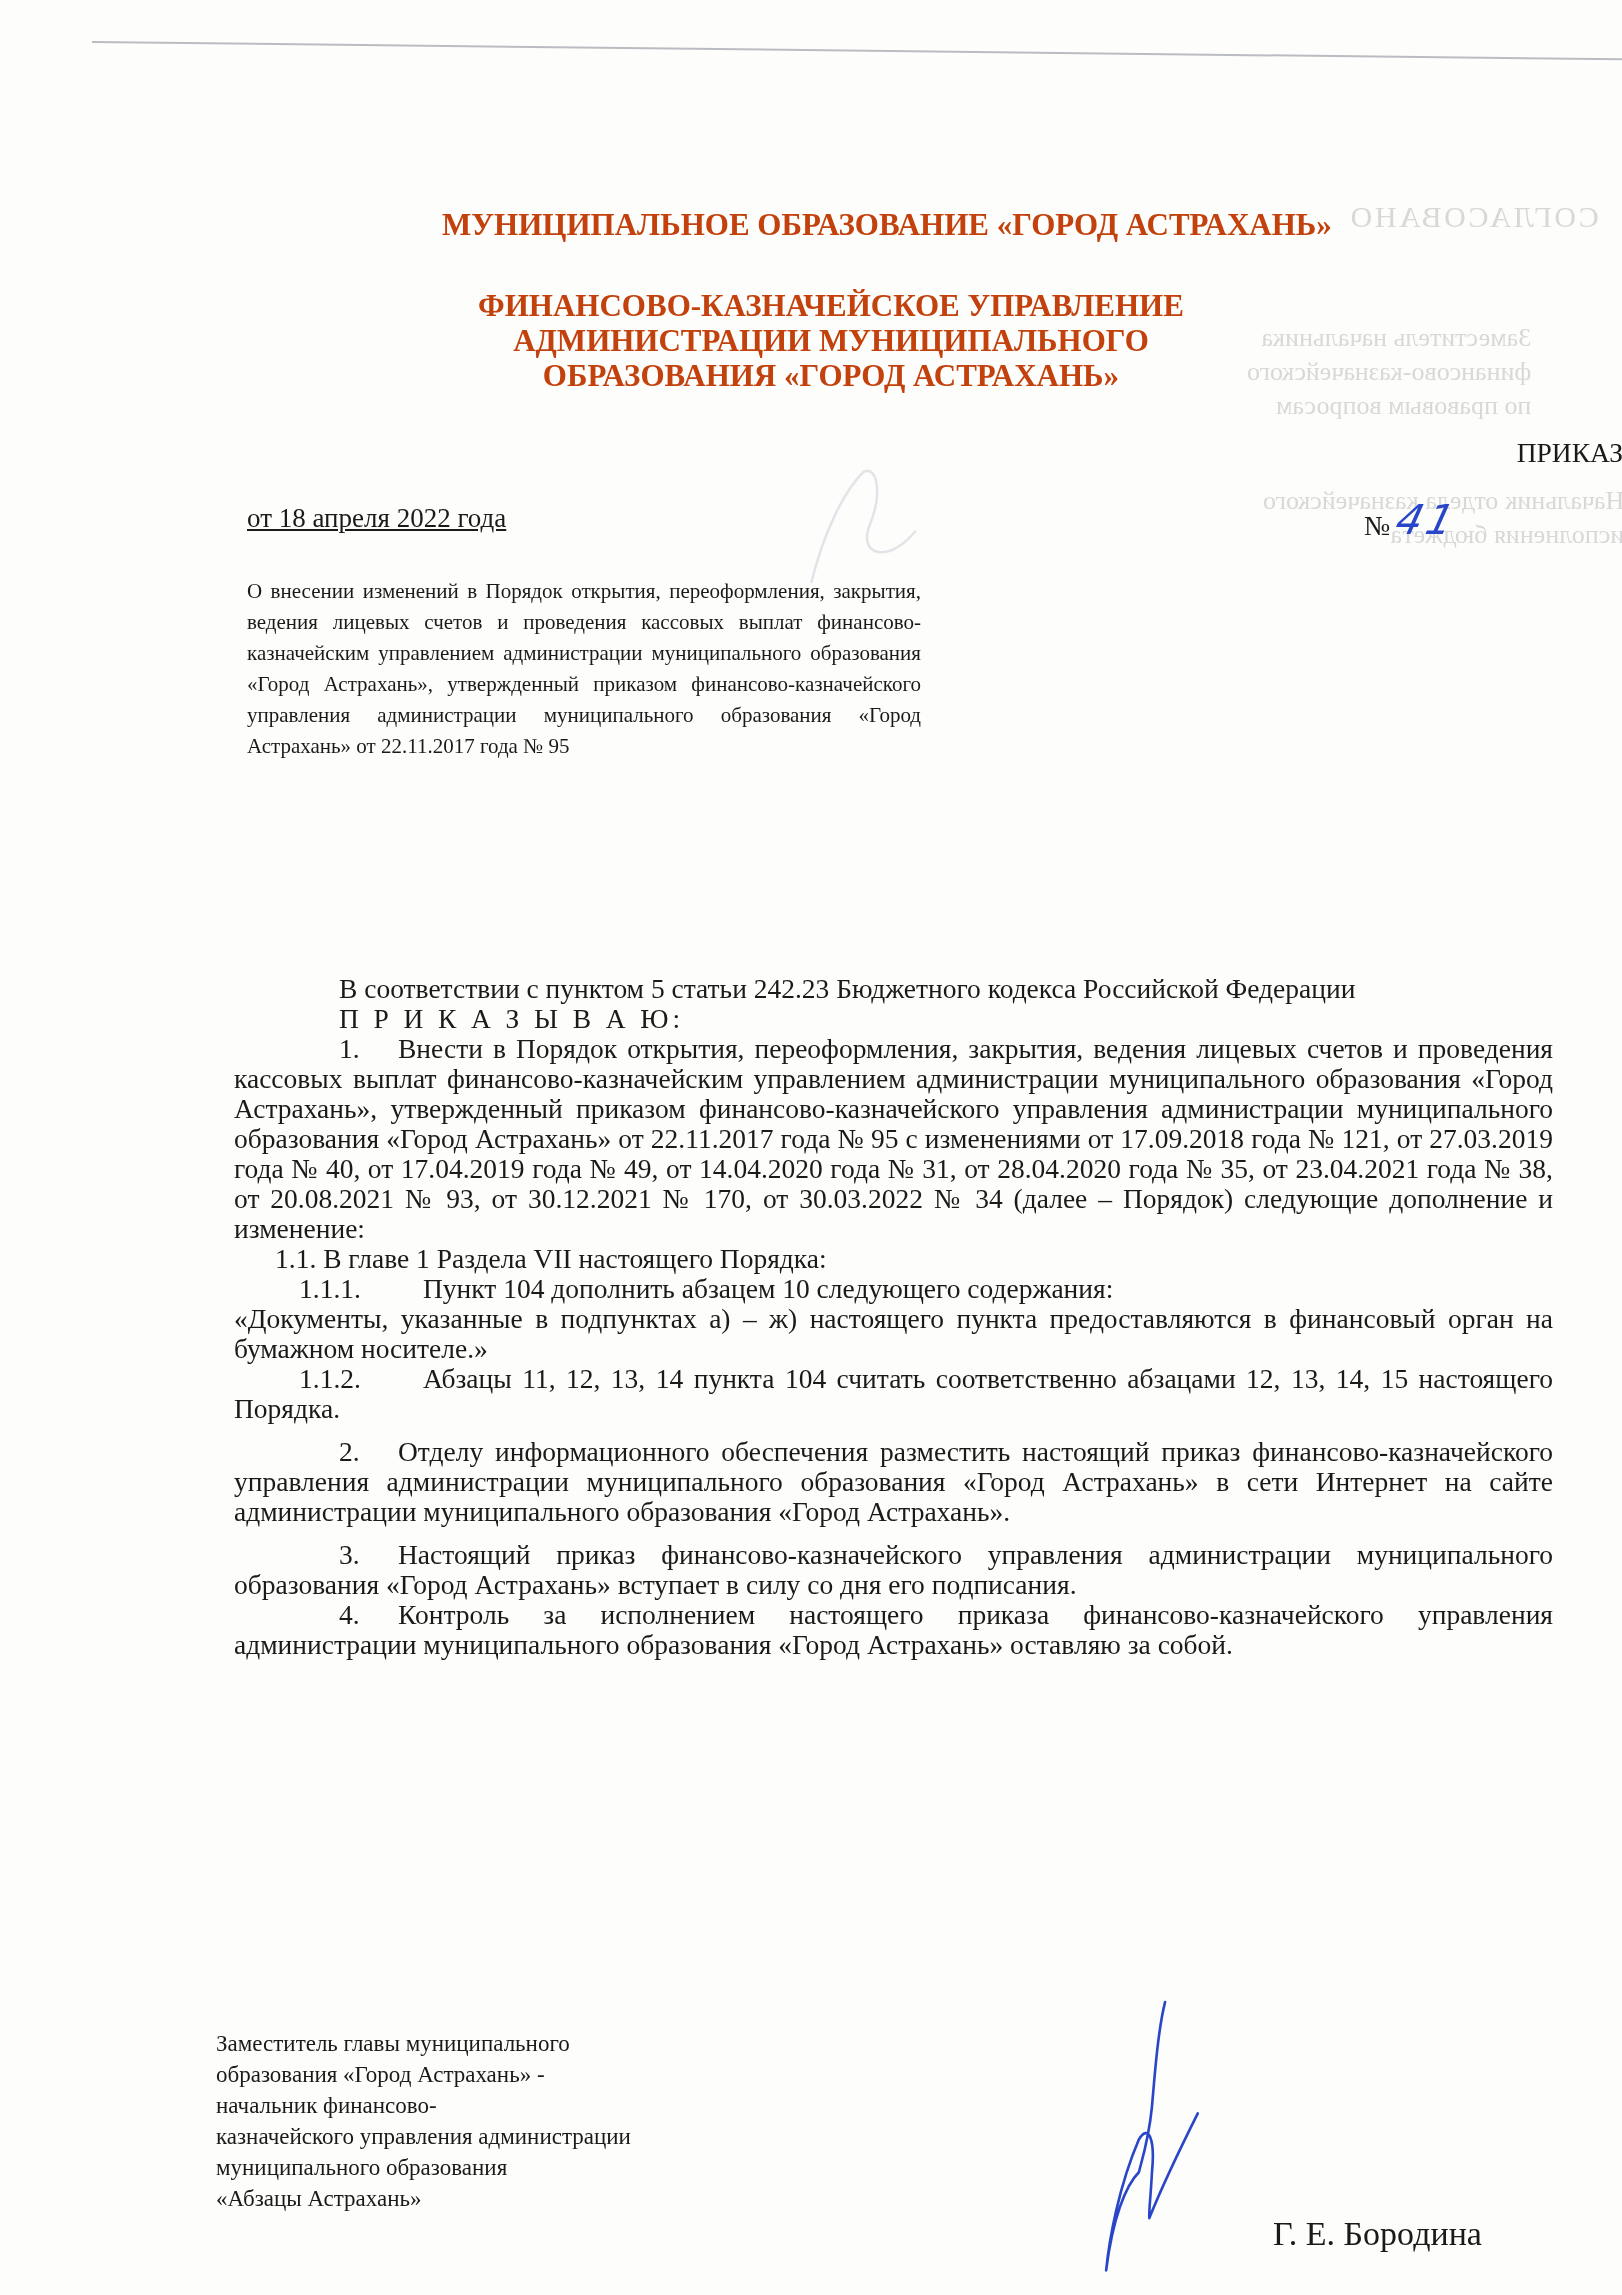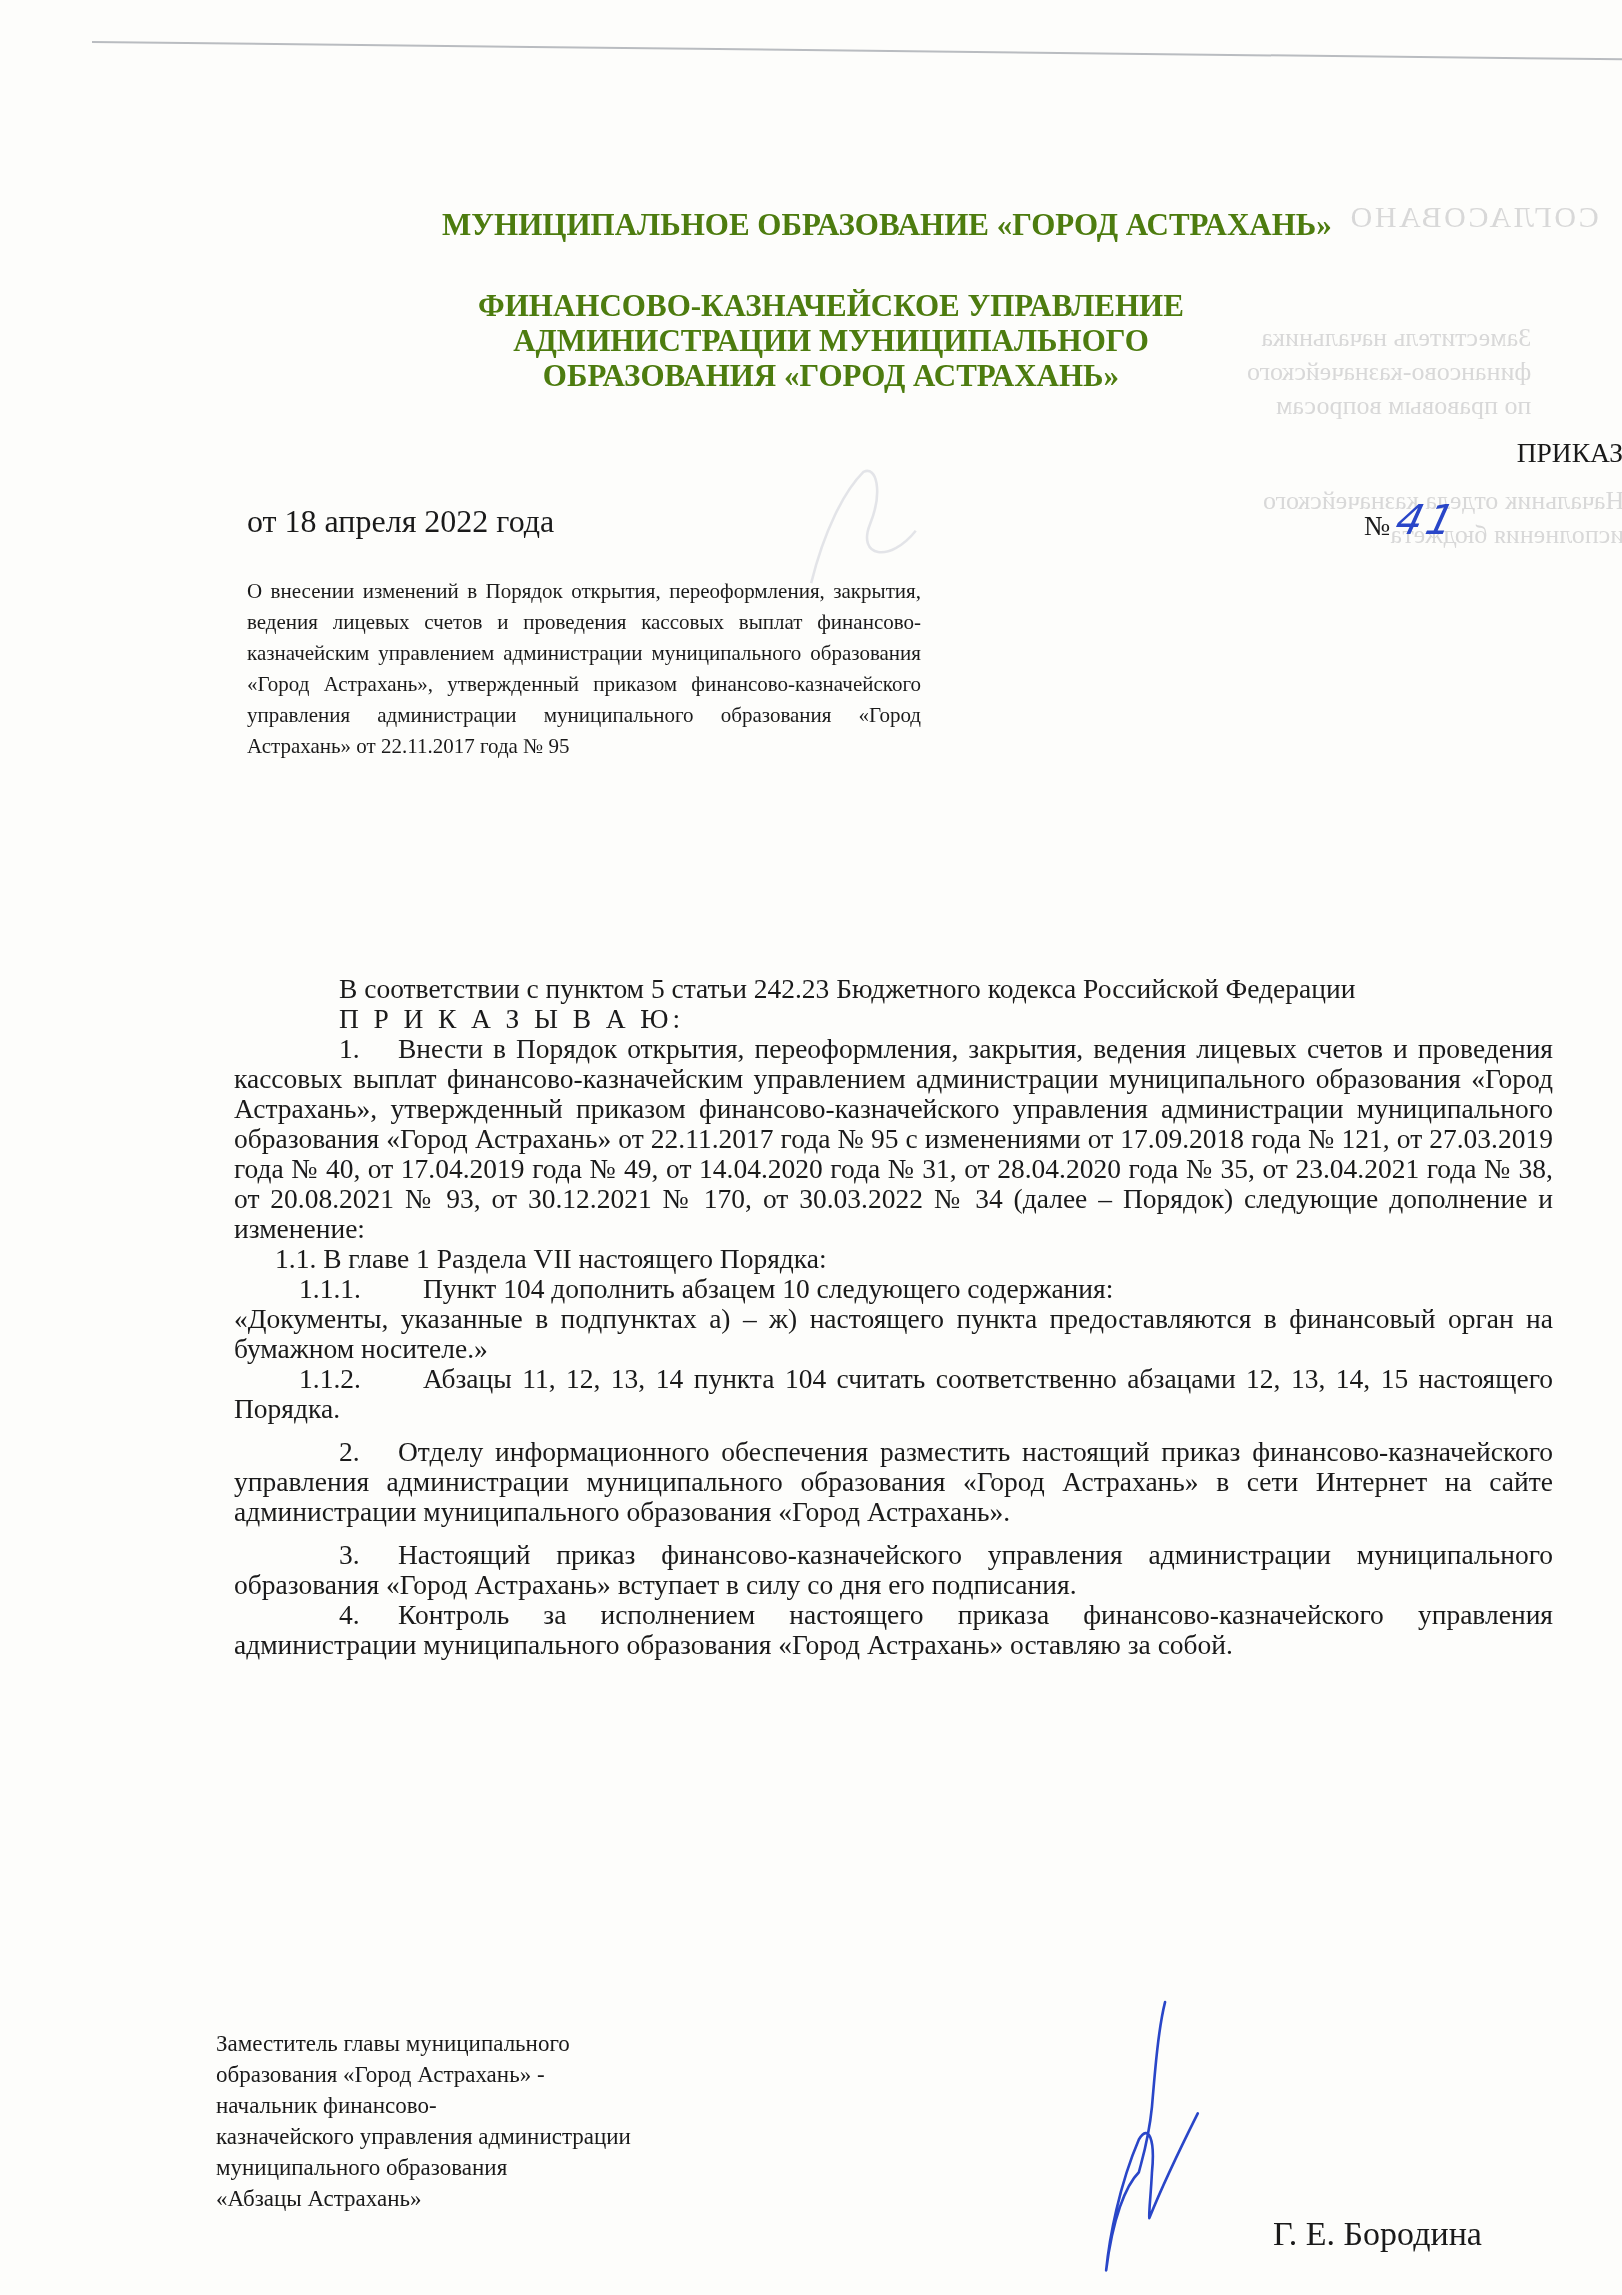--- a/index.html
+++ b/index.html
@@ -16,29 +16,29 @@
     font-size: 26px; transform: scaleX(-1); white-space: nowrap; line-height: 34px;
   }
   .ghost.g1 { left: 1348px; top: 200px; font-size: 30px; letter-spacing: 2.6px; }
   .ghost.g2 { left: 1247px; top: 321px; text-align: left; }
   .ghost.g3 { left: 1263px; top: 484px; }
   .ghost-sign {
     position: absolute; left: 785px; top: 452px; width: 170px; height: 151px; opacity: .22;
   }
   .header {
     position: absolute; left: 0; width: 1623px; text-align: center; font-weight: bold;
-    font-size: 31px; line-height: 34px; color: #4d7c0f;
+    font-size: 31px; line-height: 34px; color: #c2410c;
   }
   .h1 { top: 208px; padding-left: 151px; box-sizing: border-box; }
   .h2 { top: 288px; line-height: 35px; padding-left: 39px; box-sizing: border-box; }
   .order-title {
     position: absolute; left: 0; width: 1623px; top: 437px; text-align: right;
     font-size: 27.5px; padding-left: 85px; box-sizing: border-box;
   }
-  .date { position: absolute; left: 247px; top: 503px; font-size: 32px; }
+  .date { position: absolute; left: 247px; top: 503px; font-size: 27px; text-decoration: underline; }
   .number-wrap { position: absolute; left: 1364px; top: 510px; font-size: 27.5px; }
   .number-hand {
     position: absolute; left: 1397px; top: 496px; font-family: "DejaVu Sans", sans-serif;
     font-style: italic; font-size: 41px; color: #2946c8; transform: skewX(-14deg); letter-spacing: 3.9px;
   }
   .subject {
     position: absolute; left: 247px; top: 576px; width: 674px; font-size: 21px;
     line-height: 31px; text-align: justify; text-align-last: left;
   }
   .body {

